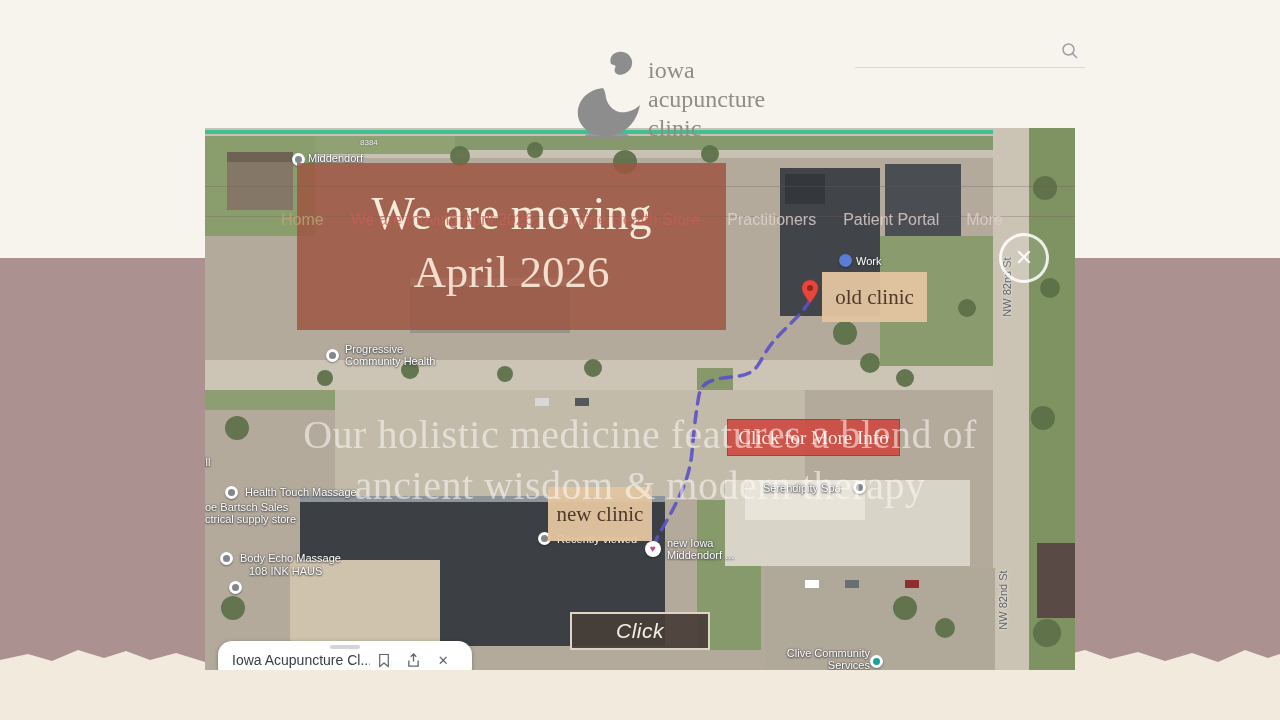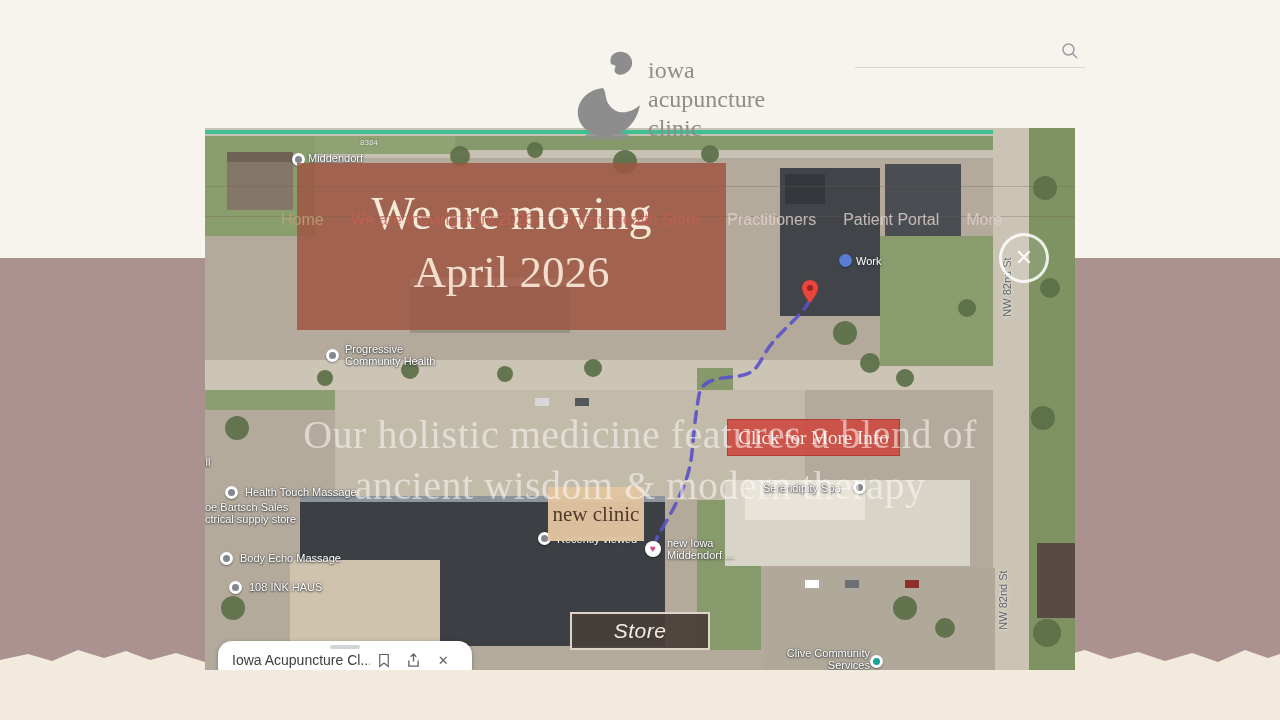--- a/index.html
+++ b/index.html
@@ -61,21 +61,21 @@
   .banner { left:92px; top:35px; width:429px; height:167px; background:rgba(158,86,66,.85);
             text-align:center; color:#f6ead9; font-family:"Liberation Serif","DejaVu Serif",serif;
             padding-top:22px; }
   .banner .l1 { font-size:46px; line-height:58px; }
   .banner .l2 { font-size:45px; line-height:58px; color:#f3ddcd; }
 
   .tan-label { position:absolute; background:rgba(226,197,160,.96); color:#50382a;
                font-family:"Liberation Serif","DejaVu Serif",serif; font-size:21px;
                display:flex; align-items:center; justify-content:center; }
   .old-label { left:617px; top:144px; width:105px; height:50px; }
-  .new-label { left:343px; top:359px; width:96px; height:54px; }
+  .new-label { left:343px; top:359px; width:104px; height:54px; }
 
   .more-info { left:522px; top:291px; width:173px; height:37px; background:rgba(206,70,60,.88);
                border:1px solid rgba(150,35,30,.5); color:#ffeeea; cursor:pointer;
                font-family:"Liberation Serif","DejaVu Serif",serif; font-size:19px;
                display:flex; align-items:center; justify-content:center; }
 
   .close-btn { left:365px; top:484px; width:140px; height:38px; background:rgba(72,62,55,.92);
                border:2px solid #ded5c9; color:#f3ede4; cursor:pointer; font-style:italic;
                font-size:21px; letter-spacing:.5px; display:flex; align-items:center; justify-content:center; }
 
@@ -222,21 +222,21 @@
 
   <div class="glabel" style="left:0px;top:373px;">
     <div>oe Bartsch Sales</div>
     <div>ctrical supply store</div>
   </div>
 
   <div class="poi" style="left:15px;top:424px;"></div>
   <div class="glabel" style="left:35px;top:424px;">Body Echo Massage</div>
 
   <div class="poi" style="left:24px;top:453px;"></div>
-  <div class="glabel" style="left:44px;top:453px;">108 INK HAUS</div>
+  <div class="glabel" style="left:44px;top:437px;">108 INK HAUS</div>
 
   <div class="poi" style="left:333px;top:404px;"></div>
   <div class="glabel" style="left:352px;top:405px;">Recently viewed</div>
 
   <div class="heart-pin abs">♥</div>
   <div class="glabel" style="left:462px;top:409px;">
     <div>new Iowa</div>
     <div>Middendorf ...</div>
   </div>
 
@@ -254,26 +254,27 @@
 
   <div class="abs banner">
     <div class="l1">We are moving</div>
     <div class="l2">April 2026</div>
   </div>
 
   <svg class="abs pin-old" viewBox="0 0 20 26">
     <path fill="#e8453c" stroke="#b8372f" stroke-width=".5" d="M10 1 C5.6 1 2 4.6 2 9 c0 5.5 8 15 8 15 s8 -9.5 8 -15 C18 4.6 14.4 1 10 1 z"></path>
     <circle cx="10" cy="9" r="3" fill="#97261f"></circle>
   </svg>
+  <div class="tan-label old-label">old clinic</div>
 
   <div class="abs more-info">Click for More Info</div>
 
   <div class="tan-label new-label">new clinic</div>
 
-  <div class="abs close-btn">Store</div>
+  <div class="abs close-btn">Click</div>
 
   <div class="abs x-circle">
     <span>✕</span>
   </div>
 
   <div class="abs gcard">
     <div class="handle"></div>
     <div class="row">
       <div class="title">Iowa Acupuncture Cl...</div>
       <div class="ic">

